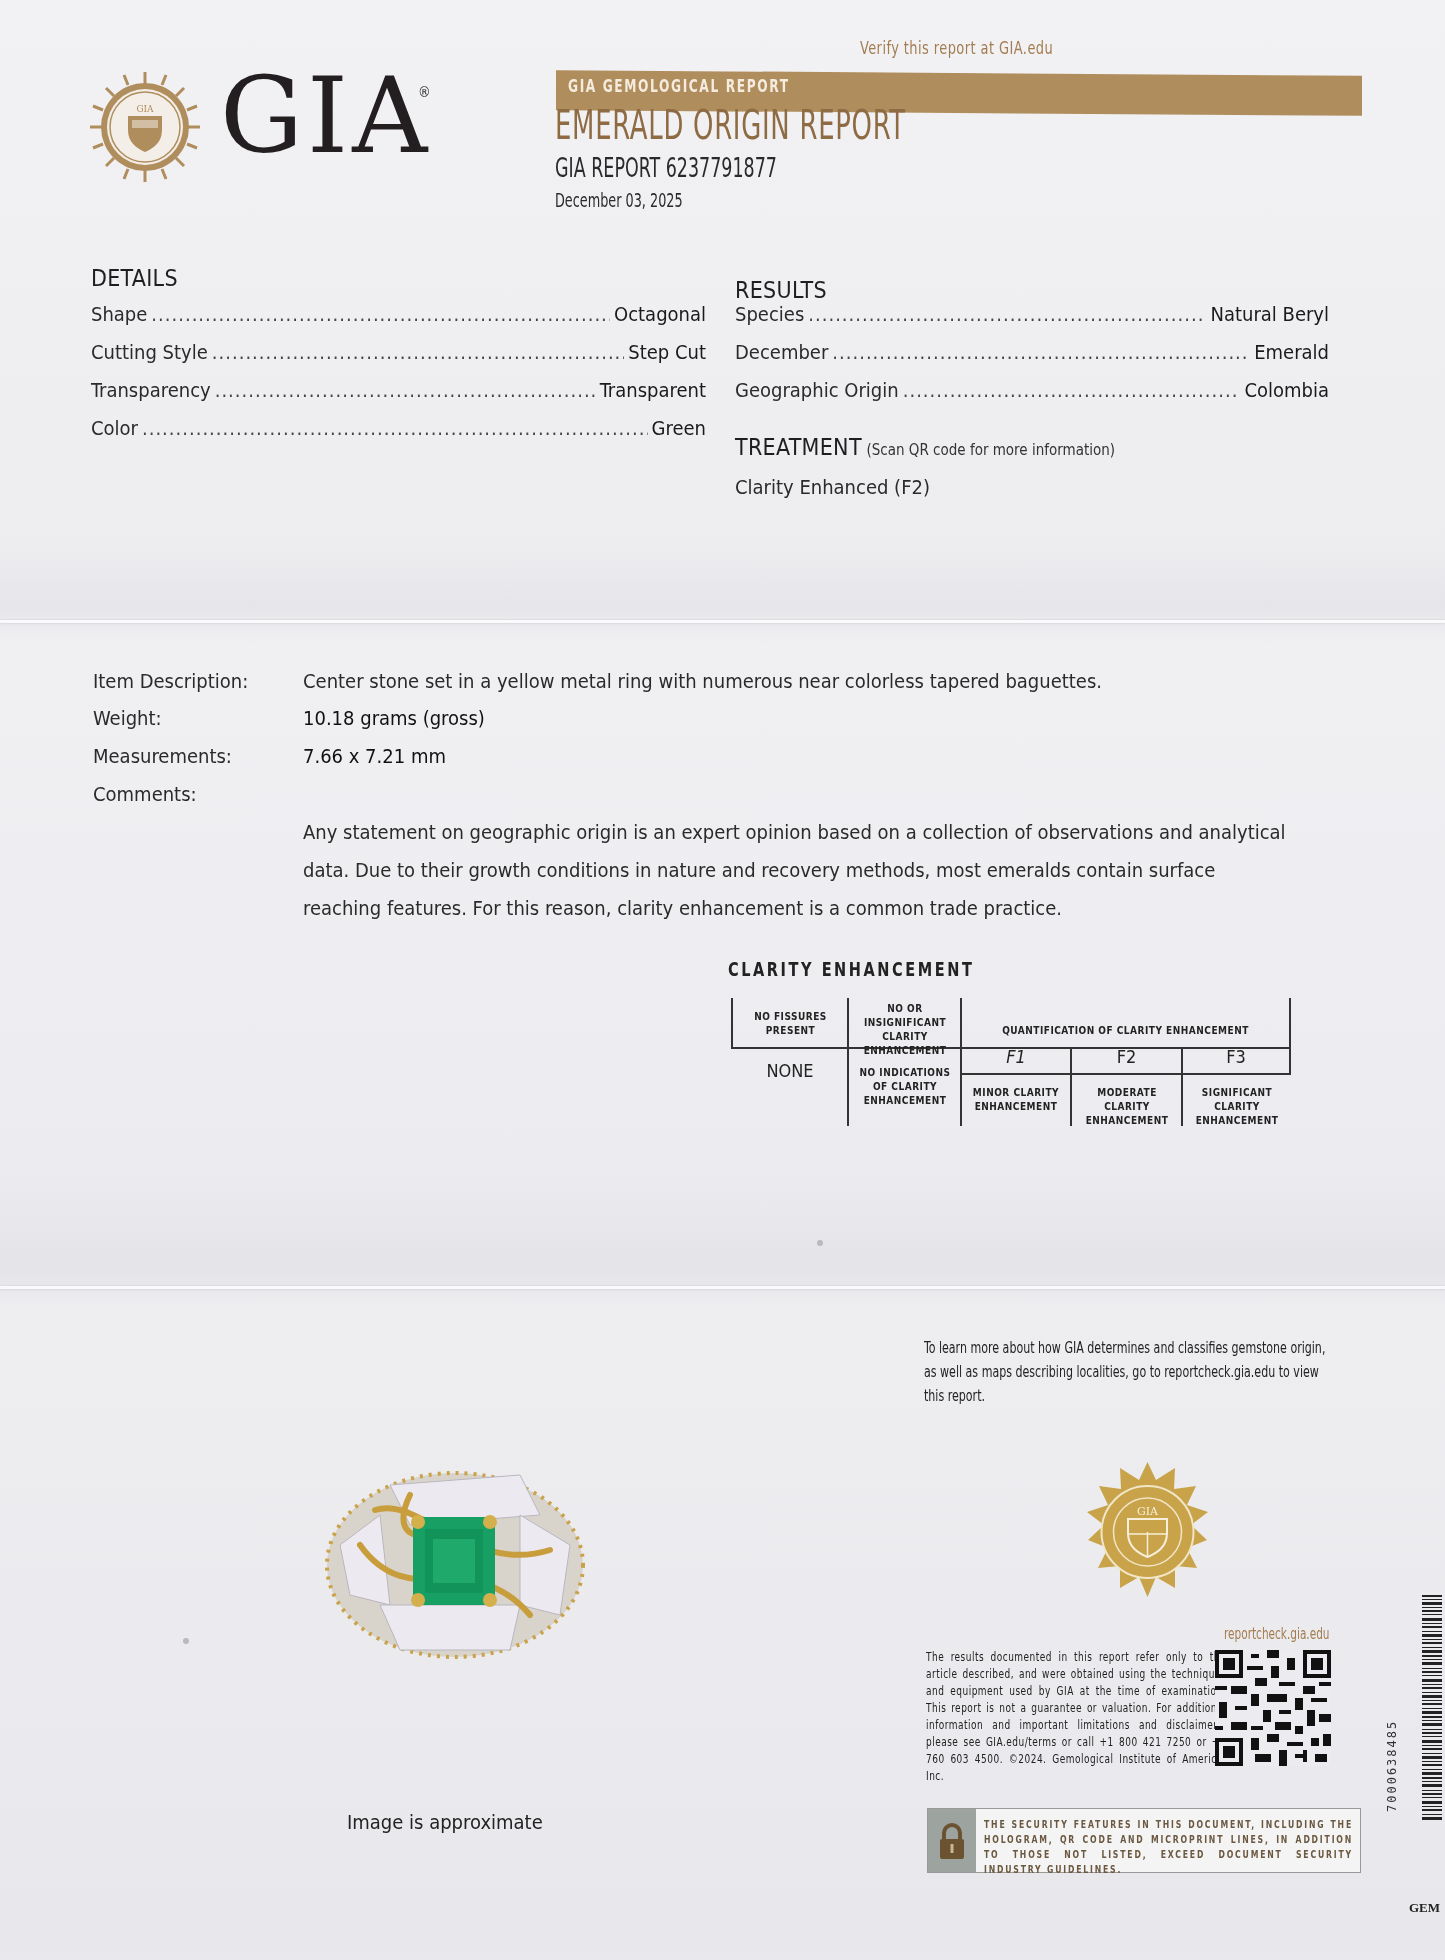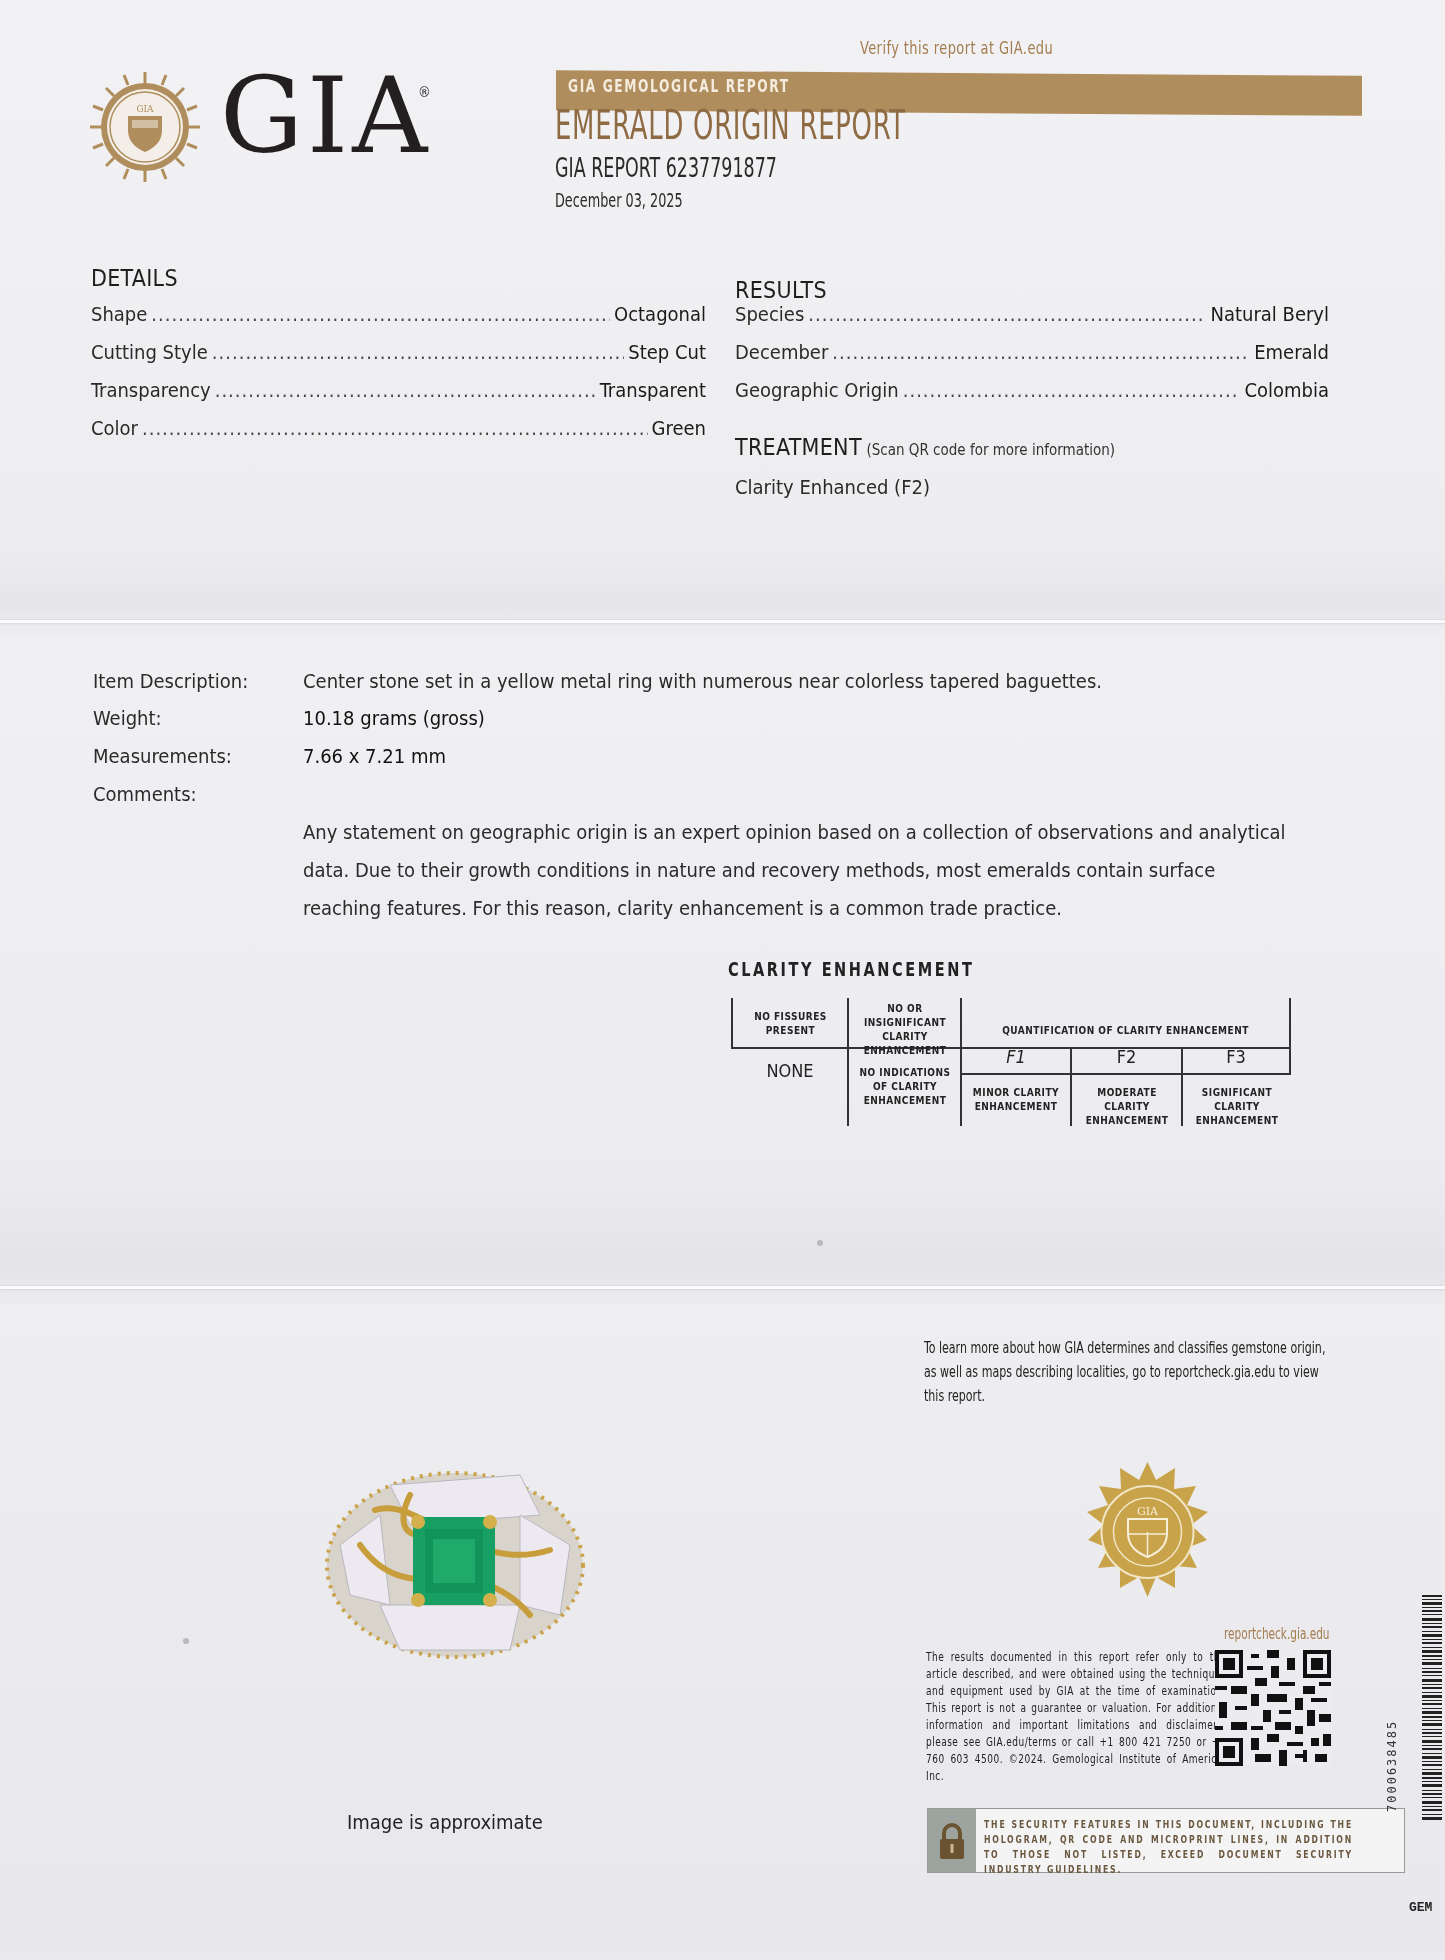--- a/index.html
+++ b/index.html
@@ -51,28 +51,28 @@
   .ce-table .line { position: absolute; background: #333; }
   .ce-cell { position: absolute; text-align: center; font-size: 10px; font-weight: bold; color: #222; line-height: 14px; letter-spacing: 0.5px; }
   .ce-big { font-size: 18px; font-weight: normal; color: #222; letter-spacing: 0; }
 
   
   .learn { left: 924px; top: 1336px; width: 410px; font-size: 15px; line-height: 24px; color: #222; transform: scaleX(0.82); transform-origin: left top; width: 500px; }
   .seal2 { left: 1070px; top: 1452px; width: 155px; height: 155px; }
   .rc-link { left: 1224px; top: 1625px; font-size: 15px; color: #a37c4f; transform: scaleX(0.78); transform-origin: left top; }
   .disclaimer { left: 926px; top: 1648px; width: 300px; font-size: 12.5px; line-height: 17px; color: #222; letter-spacing: 0.6px; text-align: justify; transform: scaleX(0.8); transform-origin: left top; width: 375px; }
   .qr { left: 1215px; top: 1650px; width: 116px; height: 116px; }
-  .security { left: 927px; top: 1808px; width: 432px; height: 63px; border: 1px solid #999; background: #f4f4f4; padding-left: 44px; }
+  .security { left: 927px; top: 1808px; width: 432px; height: 63px; border: 1px solid #999; background: #f4f4f4; }
   .security .lockbox { position: absolute; left: 0; top: 0; width: 48px; height: 63px; background: #9da39e; }
   .security .txt { position: absolute; left: 56px; top: 8px; font-size: 10.5px; line-height: 15px; color: #6b5840; font-weight: bold; letter-spacing: 2.2px; width: 450px; transform: scaleX(0.82); transform-origin: left top; text-align: justify; }
   .ring { left: 320px; top: 1455px; width: 270px; height: 210px; }
   .approx { left: 347px; top: 1810px; font-size: 20px; color: #222; }
   .barcode { left: 1422px; top: 1595px; width: 20px; height: 225px; }
   .barcode-num { left: 1385px; top: 1720px; font-family: "DejaVu Sans Mono", monospace; font-size: 12px; color: #333; transform: rotate(-90deg); transform-origin: left top; letter-spacing: 2px; }
-  .gem { left: 1409px; top: 1900px; font-family: Liberation Mono, monospace; font-size: 13px; color: #222; font-weight: bold; }
+  .gem { left: 1409px; top: 1900px; font-family: Liberation Serif, serif; font-size: 13px; color: #222; font-weight: bold; }
   .speck { position: absolute; width: 6px; height: 6px; border-radius: 50%; background: #b9b9be; }
 </style>
 </head>
 <body>
 
 <div class="paper">
   <div class="fold" style="top:620px;"></div>
   <div class="fold" style="top:1286px;"></div>
 
   <div class="abs verify">Verify this report at GIA.edu</div>

